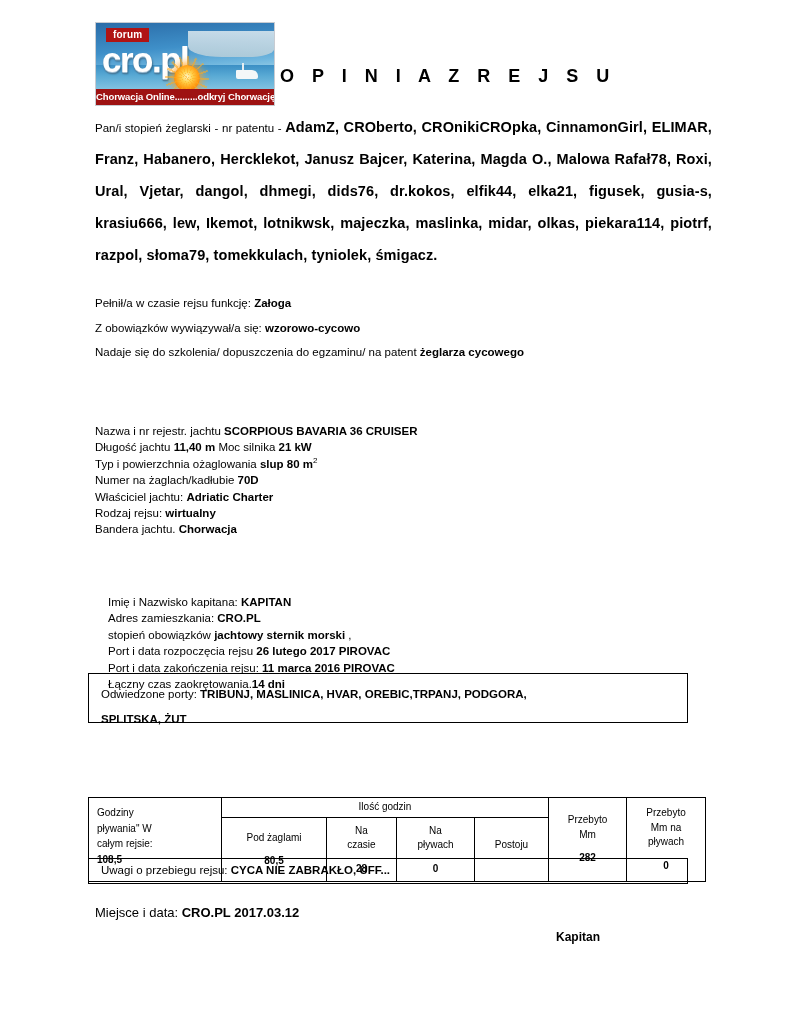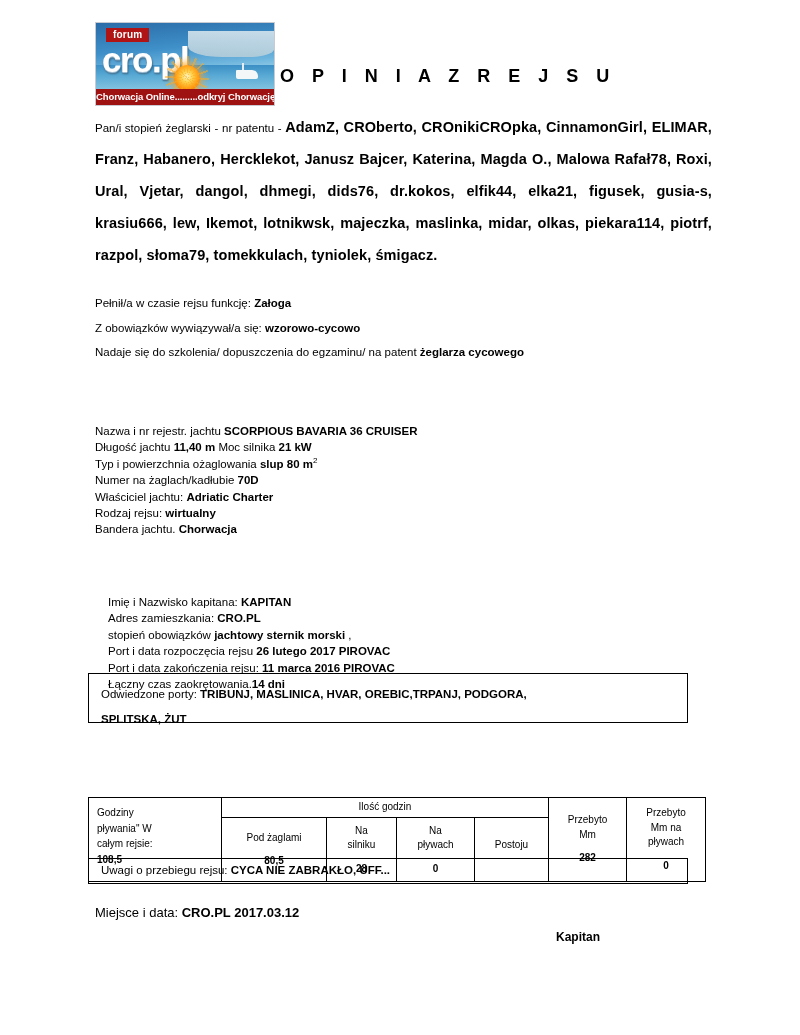--- a/index.html
+++ b/index.html
@@ -432,21 +432,21 @@
           <span class="val">0</span>
         </td>
       </tr>
       <tr>
         <td class="sub-head">
           <span>Pod żaglami</span>
           <span class="val">80,5</span>
         </td>
         <td class="sub-head">
           <span>Na</span><br>
-          <span>silniku</span>
+          <span>czasie</span>
           <span class="val">28</span>
         </td>
         <td class="sub-head">
           <span>Na</span><br>
           <span>pływach</span>
           <span class="val">0</span>
         </td>
         <td class="sub-head">
           <span>Postoju</span>
           <span class="val"></span>

